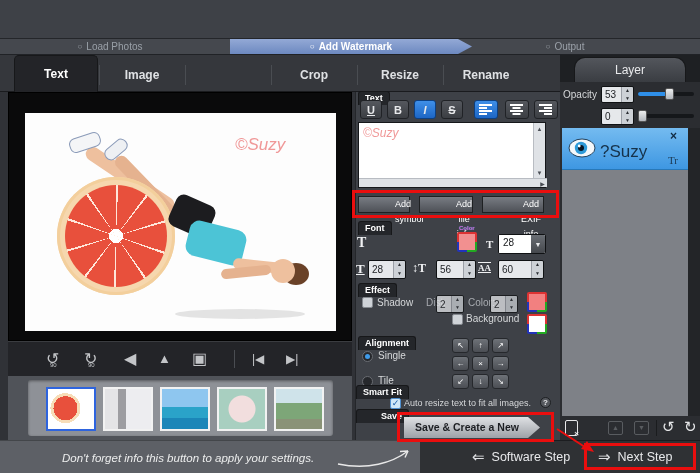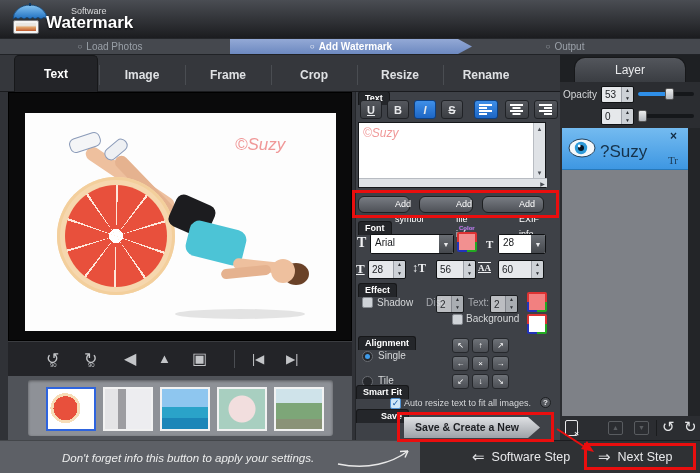--- a/index.html
+++ b/index.html
@@ -42,21 +42,21 @@
   
   .panel{left:355px;top:92px;width:205px;height:348px;background:#3e4147;border-left:1px solid #24262a;box-sizing:border-box;}
   .sechdr{position:absolute;background:#24262a;color:#fff;font-size:9px;font-weight:bold;padding:1px 6px 2px;border-radius:3px 3px 0 0;border:1px solid #17181a;border-bottom:none;}
   .tbtn{position:absolute;top:100px;width:22px;height:19px;background:linear-gradient(#55585e,#3b3e43);border:1px solid #202226;border-radius:3px;color:#e8e9eb;font-size:11px;font-weight:bold;text-align:center;line-height:18px;box-sizing:border-box;cursor:pointer;}
   .tbtn.on{background:linear-gradient(#3f8fe8,#1d66c4);border-color:#0d3f80;}
   .textarea{left:358px;top:122px;width:188px;height:66px;background:#fff;border:1px solid #15171a;box-sizing:border-box;}
   .vscroll{position:absolute;right:0;top:0;width:11px;height:56px;background:#dfe2e6;border-left:1px solid #b8bcc2;}
   .hscroll{position:absolute;left:0;bottom:0;width:188px;height:9px;background:#dfe2e6;border-top:1px solid #b8bcc2;box-sizing:border-box;}
   .sarr{position:absolute;font-size:6px;color:#4a4e55;line-height:8px;width:11px;text-align:center;cursor:pointer;}
   .redbox{position:absolute;border:3px solid #ea0e0e;box-sizing:border-box;pointer-events:none;}
-  .gbtn{position:absolute;background:linear-gradient(#787c83,#4e5157);border:1px solid #1e2022;border-radius:6px;color:#fff;font-size:9px;text-align:left;cursor:pointer;box-sizing:border-box;padding-left:36px;}
+  .gbtn{position:absolute;background:linear-gradient(#787c83,#4e5157);border:1px solid #1e2022;border-radius:0;color:#fff;font-size:9px;text-align:center;cursor:pointer;box-sizing:border-box;padding-left:36px;}
   .dd{position:absolute;display:flex;border:1px solid #101214;border-radius:2px;overflow:hidden;background:#fff;cursor:pointer;}
   .dd .val{flex:1;color:#16181b;font-size:10px;padding:2px 4px;background:#fff;white-space:nowrap;overflow:hidden;}
   .dd .dbtn{width:14px;background:linear-gradient(#6a6e74,#45484d);color:#e8e9eb;font-size:7px;display:flex;align-items:center;justify-content:center;}
   .spin{position:absolute;display:flex;border:1px solid #101214;border-radius:2px;overflow:hidden;cursor:pointer;}
   .spin .val{flex:1;background:#e6e8eb;color:#1c1e22;font-size:10px;padding:0 3px;display:flex;align-items:center;}
   .spin .arrs{width:11px;display:flex;flex-direction:column;background:#cdd1d6;border-left:1px solid #9a9ea5;}
   .spin .arrs span{flex:1;font-size:5px;color:#2a2d32;text-align:center;line-height:7px;}
   .ficon{position:absolute;color:#f0f1f3;font-weight:bold;font-family:"Liberation Serif",serif;}
   .cb{position:absolute;width:11px;height:11px;background:#cfd3d8;border:1px solid #85898f;border-radius:2px;box-sizing:border-box;cursor:pointer;font-size:9px;line-height:9px;text-align:center;color:#1559a8;}
   .cb.checked{background:#cfe7f8;border-color:#4f8fd0;}
@@ -87,59 +87,39 @@
   .hint{font-style:italic;font-size:11.5px;color:#eceded;}
   .stepbtn{position:absolute;display:flex;align-items:center;gap:7px;color:#e8e9eb;font-size:12.5px;cursor:pointer;}
   .stepbtn .ar{font-size:15px;color:#dfe0e3;}
   svg{display:block;}
 </style>
 </head>
 <body>
 
 <div class="app">
 
-  <div class="abs hdr">
-    <div class="abs" style="left:10px;top:2px;">
-      <svg width="40" height="24" viewBox="0 0 40 24">
-        <defs>
-            <linearGradient id="ug" x1="0" y1="0" x2="0" y2="1">
-          <stop offset="0" stop-color="#85c4f2"></stop>
-              <stop offset="1" stop-color="#1f6fc0"></stop>
-            </linearGradient>
-          </defs>
-        <path d="M3,17 A17,14 0 0 1 37,17 Q34,14 31,17 Q28,14 25,17 Q23,14 20,17 Q17,14 14,17 Q11,14 8,17 Q6,14 3,17 Z" fill="url(#ug)" stroke="#11406e" stroke-width="0.8"></path>
-        <line x1="20" y1="1" x2="20" y2="4" stroke="#0c3a66" stroke-width="2"></line>
-      </svg>
-    </div>
-    <div class="abs" style="left:13px;top:20px;width:26px;height:14px;background:#f4f4f2;border-radius:2px;border:1px solid #7a7c80;box-sizing:border-box;">
-      <div style="margin:2px;height:8px;background:linear-gradient(#e9e7e2 0 30%,#e0a268 55%,#c05a30);"></div>
-    </div>
-    <span class="abs logo-top" style="left:71px;top:6px;">Software</span>
-    <span class="abs logo-bot" style="left:46px;top:13px;">Watermark</span>
-  </div>
 
   <div class="abs nav">
     <div class="abs navstep" style="left:45px;top:0;width:130px;">
       <span class="b">○</span>
       <span>Load Photos</span>
     </div>
     <div class="abs navstep nav-active" style="left:230px;top:0;width:242px;">
       <span class="b">○</span>
       <span>Add Watermark</span>
     </div>
     <div class="abs navstep" style="left:515px;top:0;width:100px;">
       <span class="b">○</span>
       <span>Output</span>
     </div>
   </div>
 
   <div class="abs tabbar">
     <div class="tab active" style="left:14px;">Text</div>
     <div class="tab" style="left:100px;">Image</div>
-    <div class="tab" style="left:186px;">Frame</div>
     <div class="tab" style="left:272px;">Crop</div>
     <div class="tab" style="left:444px;">Rename</div>
     <div class="tab" style="left:358px;">Resize</div>
     <div class="tabsep" style="left:99px;"></div>
     <div class="tabsep" style="left:185px;"></div>
     <div class="tabsep" style="left:271px;"></div>
     <div class="tabsep" style="left:357px;"></div>
     <div class="tabsep" style="left:443px;"></div>
   </div>
 
@@ -234,24 +214,20 @@
       <span class="sarr" style="right:-1px;top:1px;">▶</span>
     </div>
   </div>
 
   <div class="gbtn" style="left:358px;top:196px;width:52px;height:17px;line-height:15px;">Add symbol</div>
   <div class="gbtn" style="left:419px;top:196px;width:54px;height:17px;line-height:15px;">Add file info</div>
   <div class="gbtn" style="left:482px;top:196px;width:62px;height:17px;line-height:15px;">Add EXIF info</div>
 
   <div class="sechdr" style="left:358px;top:221px;">Font</div>
   <span class="ficon" style="left:357px;top:235px;font-size:14px;">T</span>
-  <div class="dd" style="left:370px;top:234px;width:82px;height:18px;">
-    <span class="val">Arial</span>
-    <span class="dbtn">▼</span>
-  </div>
   <span class="abs" style="left:459px;top:225px;font-size:6px;font-weight:bold;color:#d85fd0;text-shadow:0 0 1px #3ad;">Color</span>
   <div class="swatch" style="left:457px;top:232px;">
       <div class="in" style="background:#f29090;"></div>
     </div>
   <span class="ficon" style="left:486px;top:238px;font-size:11px;">T</span>
   <div class="dd" style="left:498px;top:234px;width:46px;height:18px;">
     <span class="val">28</span>
     <span class="dbtn">▼</span>
   </div>
 
@@ -284,21 +260,21 @@
   <div class="cb" style="left:362px;top:297px;"></div>
   <span class="lbl" style="left:377px;top:297px;">Shadow</span>
   <span class="lbl" style="left:414px;top:297px;color:#a8abb0;padding-left:12px;">Dist:</span>
   <div class="spin" style="left:436px;top:295px;width:26px;height:16px;opacity:.75;">
     <span class="val">2</span>
     <span class="arrs">
         <span>▲</span>
         <span>▼</span>
       </span>
   </div>
-  <span class="lbl" style="left:468px;top:297px;color:#a8abb0;">Text:</span>
+  <span class="lbl" style="left:468px;top:297px;color:#a8abb0;">Color:</span>
   <div class="spin" style="left:490px;top:295px;width:26px;height:16px;opacity:.75;">
     <span class="val">2</span>
     <span class="arrs">
         <span>▲</span>
         <span>▼</span>
       </span>
   </div>
   <div class="swatch" style="left:527px;top:292px;">
       <div class="in" style="background:#f28080;"></div>
     </div>

